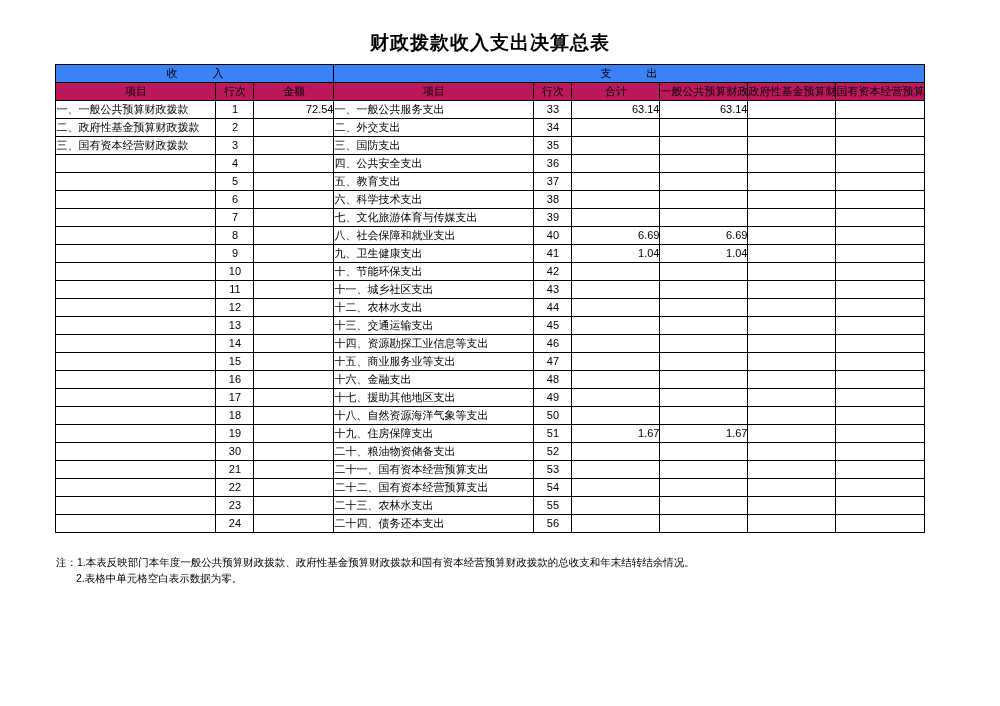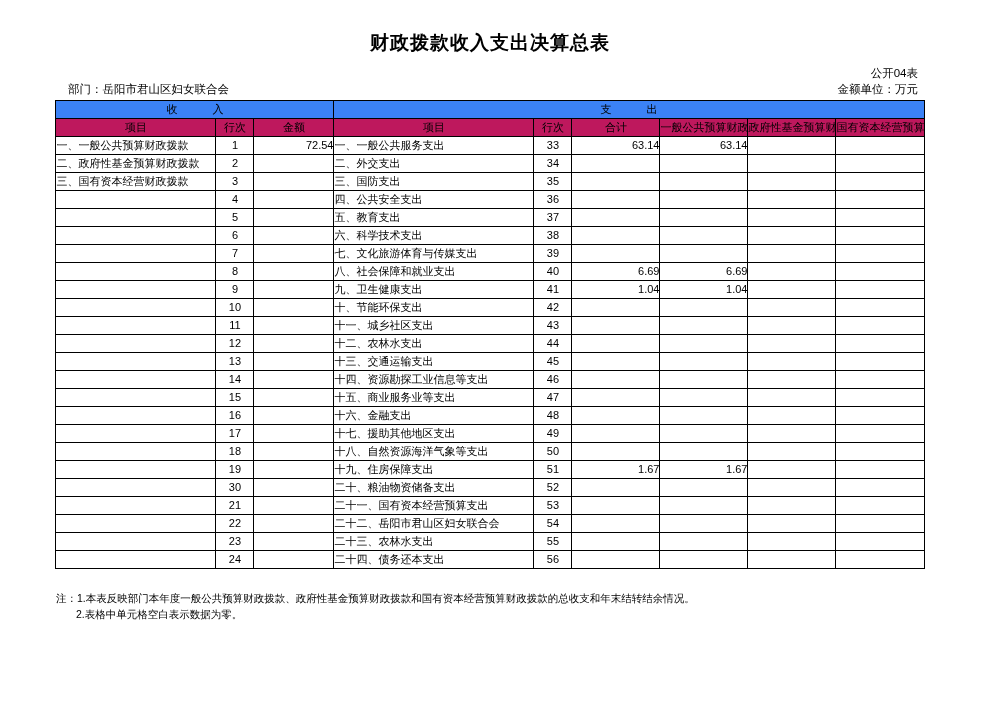--- a/index.html
+++ b/index.html
@@ -112,25 +112,20 @@
     text-indent: 20px;
   }
 </style>
 </head>
 <body>
 
 <div class="page">
 
   <div class="doc-title">财政拨款收入支出决算总表</div>
 
-  <div class="meta-row">
-    <div class="meta-right-top">公开04表</div>
-    <div class="meta-left">部门：岳阳市君山区妇女联合会</div>
-    <div class="meta-right">金额单位：万元</div>
-  </div>
 
   <table class="main">
     <colgroup>
       <col style="width:160px">
       <col style="width:38px">
       <col style="width:80px">
       <col style="width:200px">
       <col style="width:38px">
       <col style="width:88px">
       <col style="width:88px">
@@ -383,21 +378,21 @@
           <td class="ctr">53</td>
           <td class="num"></td>
           <td class="num"></td>
           <td class="num"></td>
           <td class="num"></td>
         </tr>
         <tr>
           <td class="lbl"></td>
           <td class="ctr">22</td>
           <td class="num"></td>
-          <td class="lbl">二十二、岳阳市君山区妇女联合会</td>
+          <td class="lbl">二十二、国有资本经营预算支出</td>
           <td class="ctr">54</td>
           <td class="num"></td>
           <td class="num"></td>
           <td class="num"></td>
           <td class="num"></td>
         </tr>
         <tr>
           <td class="lbl"></td>
           <td class="ctr">23</td>
           <td class="num"></td>

